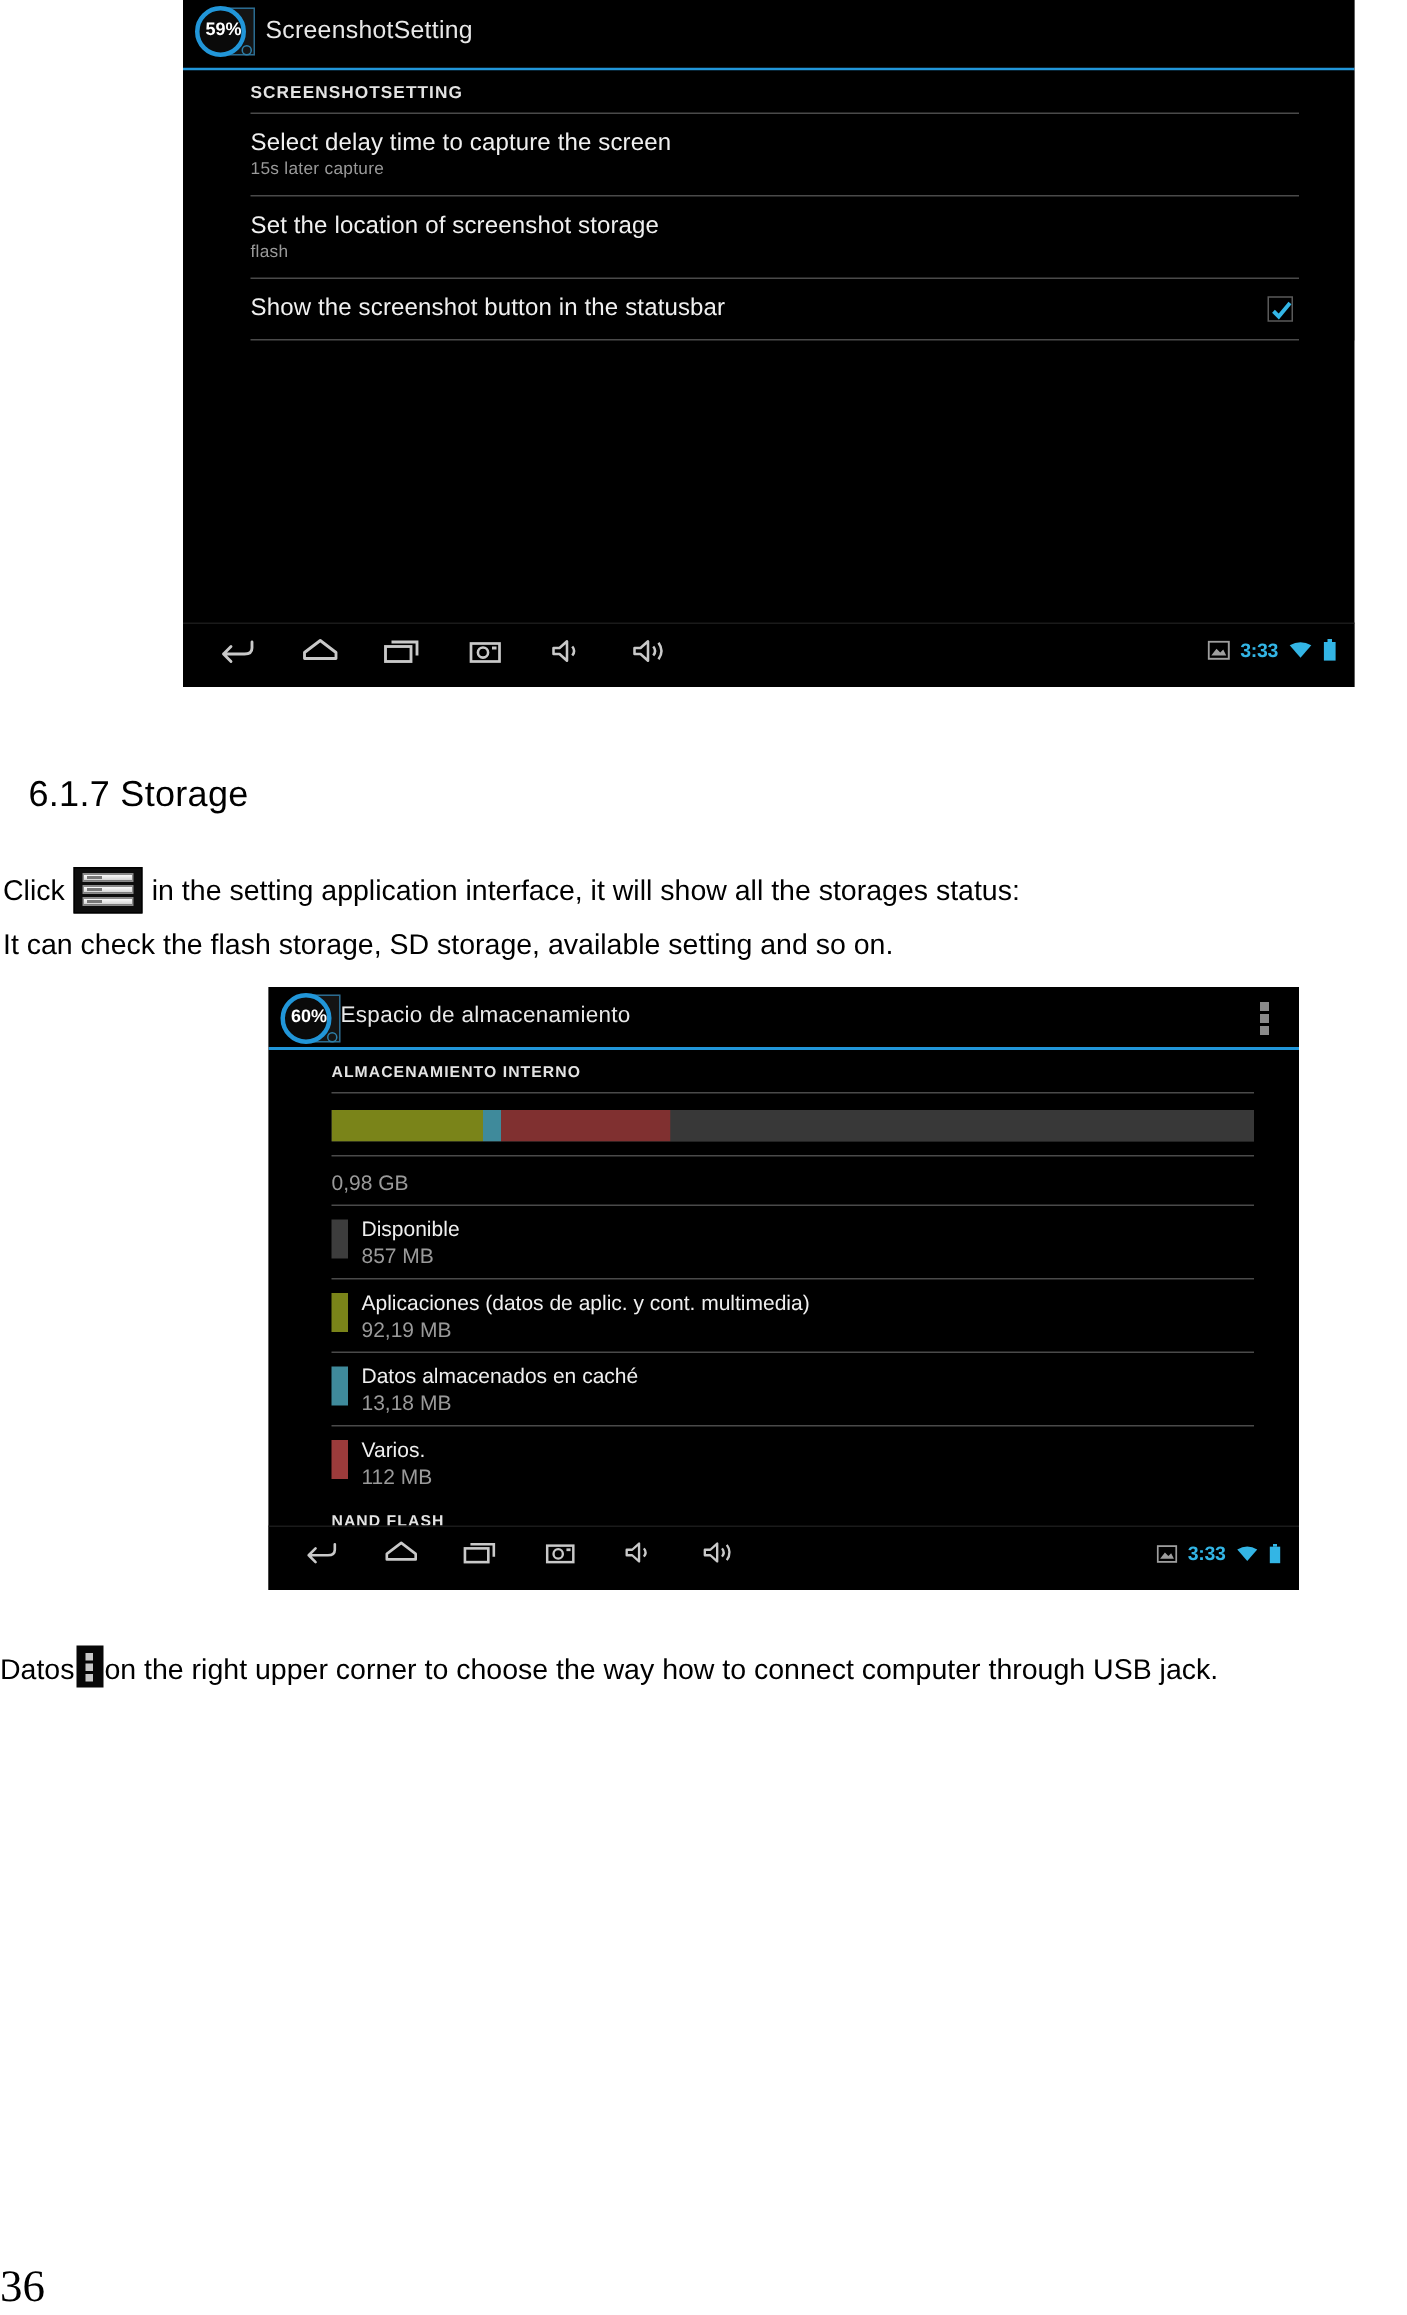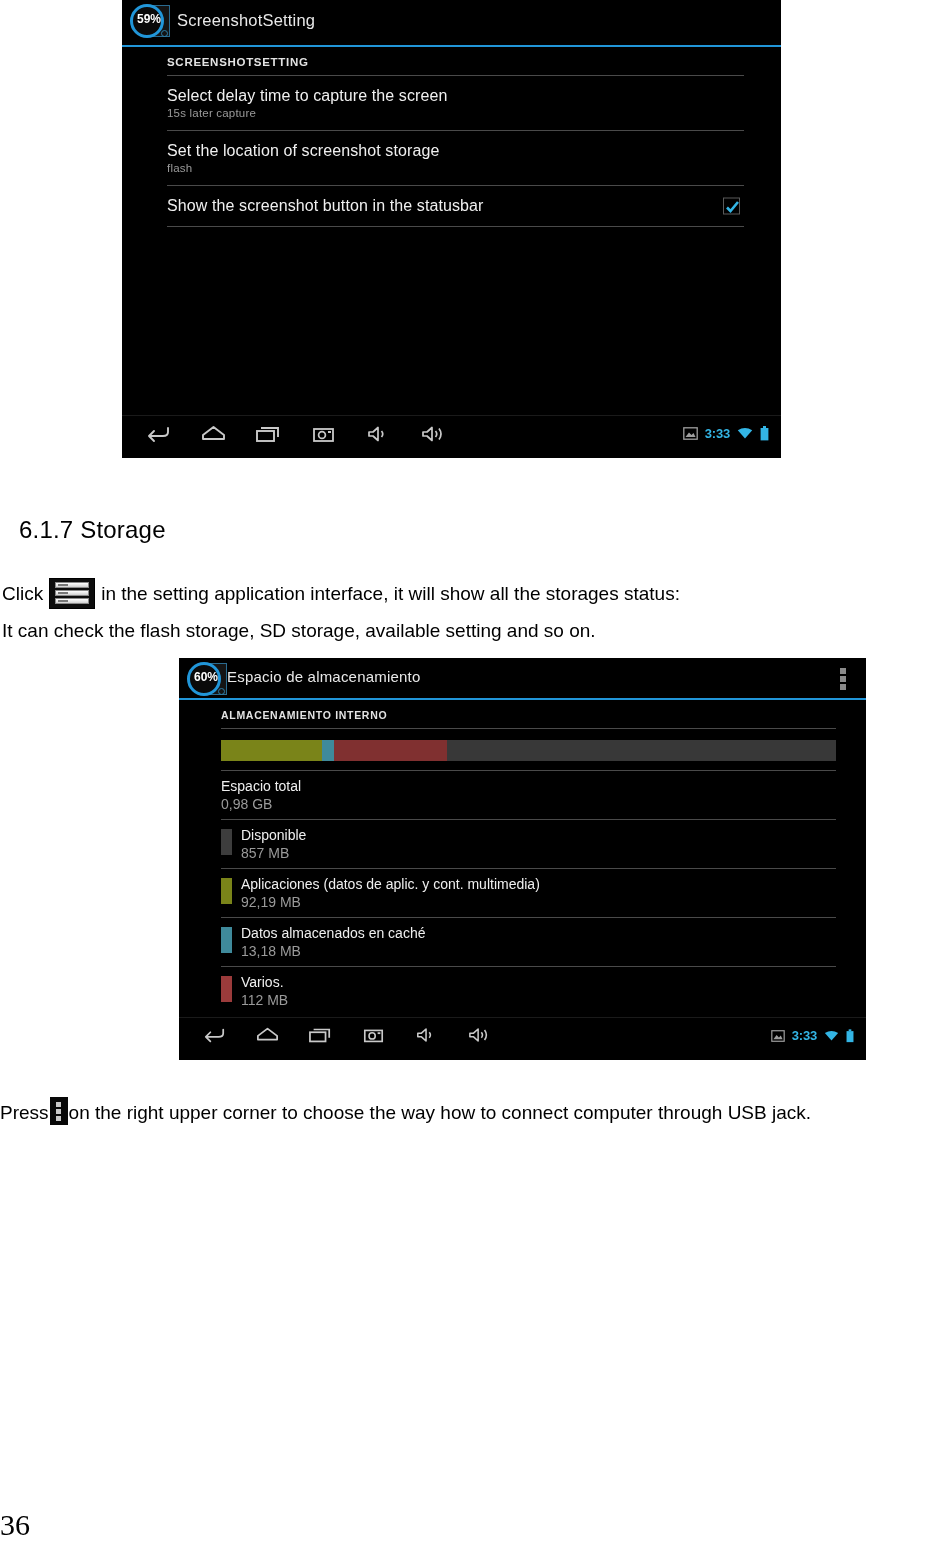--- a/index.html
+++ b/index.html
@@ -94,21 +94,21 @@
 
   
   .tablet {
     position: absolute;
     background: #000000;
     overflow: hidden;
   }
   #screenshot-setting-shot {
     left: 122px;
     top: 0px;
-    width: 659px;
+    width: 781px;
     height: 458px;
   }
   #storage-shot {
     left: 179px;
     top: 658px;
     width: 687px;
     height: 402px;
   }
 
   .tbar {
@@ -417,21 +417,20 @@
 
     <div class="bar-track">
       <div class="seg" style="width:16.5%;background:#7a8419"></div>
       <div class="seg" style="width:1.8%;background:#3f8a9b"></div>
       <div class="seg" style="width:18.5%;background:#803030"></div>
       <div class="seg" style="width:63.2%;background:#383838"></div>
     </div>
     <div class="hr"></div>
 
     <div class="srow">
-      <div class="stitle">Espacio total</div>
       <div class="ssub">0,98 GB</div>
     </div>
     <div class="hr"></div>
 
     <div class="srow indent">
       <div class="swatch" style="background:#3d3d3d"></div>
       <div class="stitle">Disponible</div>
       <div class="ssub">857 MB</div>
     </div>
     <div class="hr"></div>
@@ -505,16 +504,16 @@
       </svg>
       <svg width="8" height="14" viewBox="0 0 9 15">
         <rect x="3" y="0" width="3" height="2" fill="#33b5e5"></rect>
         <rect x="0.6" y="2" width="7.8" height="12.4" fill="#33b5e5"></rect>
       </svg>
     </div>
   </div>
 </div>
 
 <div class="doc-p p-press">
-  <span>Press</span><span class="inline-dots-icon"><span></span><span></span><span></span></span><span>on the right upper corner to choose the way how to connect computer through USB jack.</span>
+  <span>Datos</span><span class="inline-dots-icon"><span></span><span></span><span></span></span><span>on the right upper corner to choose the way how to connect computer through USB jack.</span>
 </div>
 
 <div class="page-num">36</div>
 
 </body></html>

